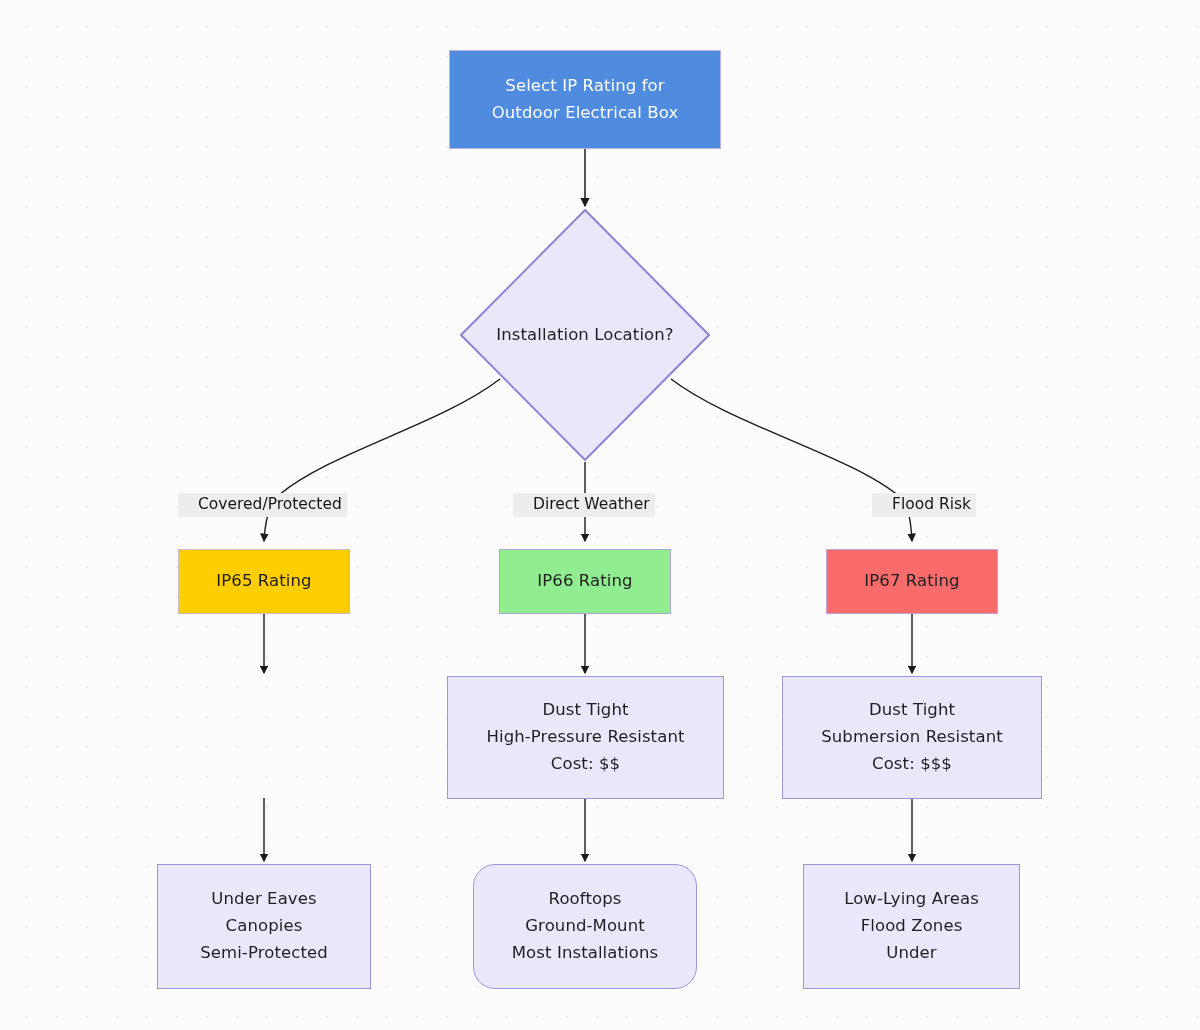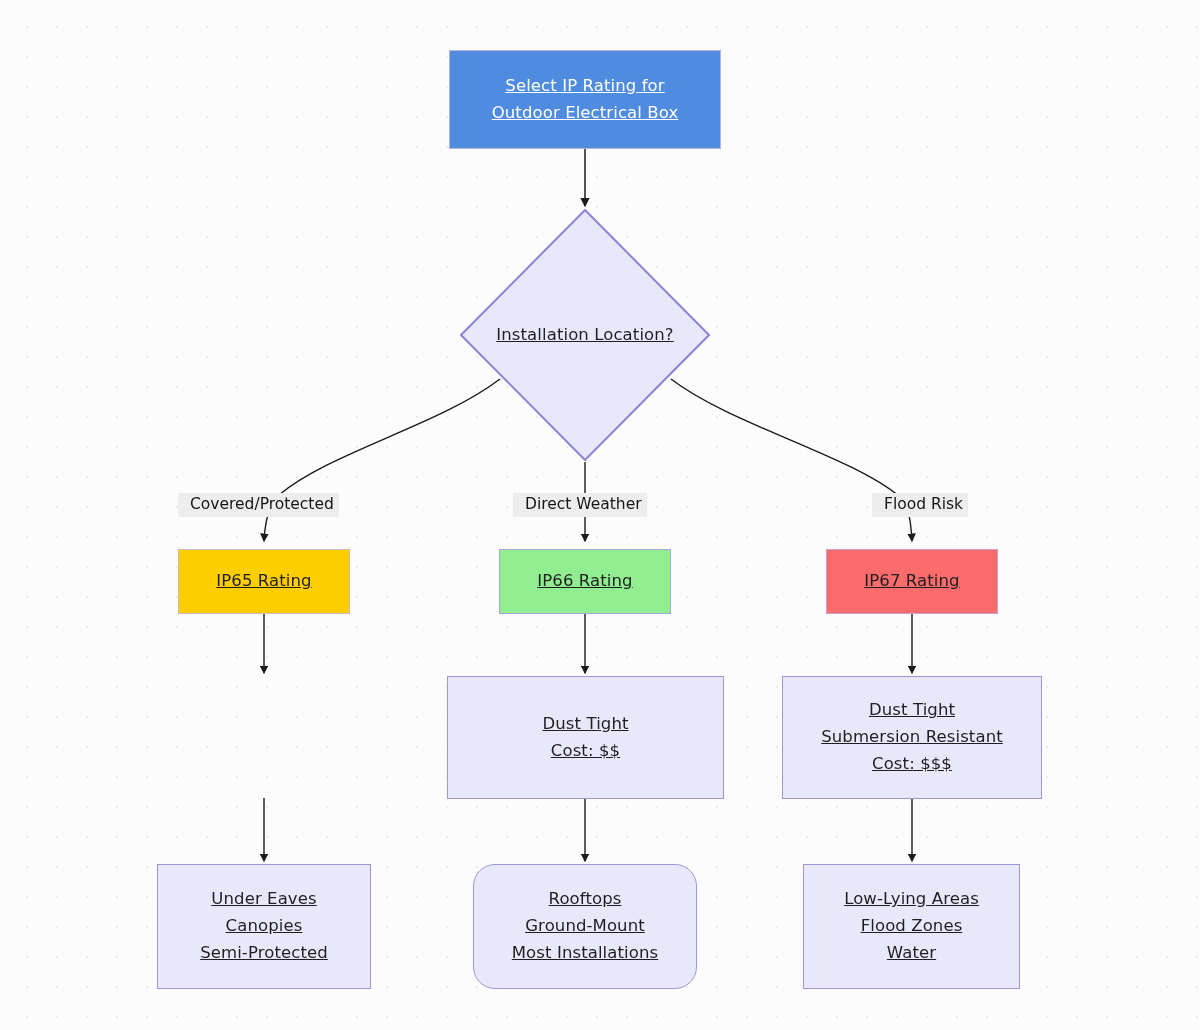--- a/index.html
+++ b/index.html
@@ -36,21 +36,20 @@
     display: flex;
     flex-direction: column;
     align-items: center;
     justify-content: center;
     text-align: center;
     border: 1.3px solid #b9b2e0;
     color: #1f1f22;
     font-size: 16.5px;
     line-height: 1.62;
     letter-spacing: 0.1px;
-    text-decoration: underline;
   }
   .node .line { display: block; white-space: nowrap; }
 
   .node.start {
     background: #4f8ce0;
     border-color: #b9b2e0;
     color: #ffffff;
   }
   .node.decision {
     background: transparent;
@@ -69,21 +68,21 @@
   .node.green  { background: #90ee90; border-color: #a9a6d6; }
   .node.red    { background: #fa6b6b; border-color: #c8a0cf; }
   .node.lav    { background: #e8e8fa; border-color: #9e96d8; }
 
   .edge-label {
     position: absolute;
     background: #ededed;
     color: #16161a;
     font-size: 15.5px;
     line-height: 1.1;
-    padding: 3px 5px 4px 12px;
+    padding: 3px 5px 4px 20px;
     white-space: nowrap;
     z-index: 3;
   }
 </style>
 </head>
 <body>
 
 <div id="canvas">
 
   <svg class="edges" viewBox="0 0 1200 1030" xmlns="http://www.w3.org/2000/svg">
@@ -137,20 +136,21 @@
   </div>
   <div class="node green" style="left:499px; top:549px; width:172px; height:65px;">
     <span class="line">IP66 Rating</span>
   </div>
   <div class="node red" style="left:826px; top:549px; width:172px; height:65px;">
     <span class="line">IP67 Rating</span>
   </div>
 
   <div class="node lav" style="left:447px; top:676px; width:277px; height:123px;">
     <span class="line">Dust Tight</span>
+    <span class="line">High-Pressure Resistant</span>
     <span class="line">Cost: $$</span>
   </div>
   <div class="node lav" style="left:782px; top:676px; width:260px; height:123px;">
     <span class="line">Dust Tight</span>
     <span class="line">Submersion Resistant</span>
     <span class="line">Cost: $$$</span>
   </div>
 
   <div class="node lav" style="left:157px; top:864px; width:214px; height:125px;">
     <span class="line">Under Eaves</span>
@@ -158,16 +158,16 @@
     <span class="line">Semi-Protected</span>
   </div>
   <div class="node lav" style="left:473px; top:864px; width:224px; height:125px;border-radius:22px;">
     <span class="line">Rooftops</span>
     <span class="line">Ground-Mount</span>
     <span class="line">Most Installations</span>
   </div>
   <div class="node lav" style="left:803px; top:864px; width:217px; height:125px;">
     <span class="line">Low-Lying Areas</span>
     <span class="line">Flood Zones</span>
-    <span class="line">Water</span>
+    <span class="line">Under</span>
   </div>
 
 </div>
 
 </body></html>

